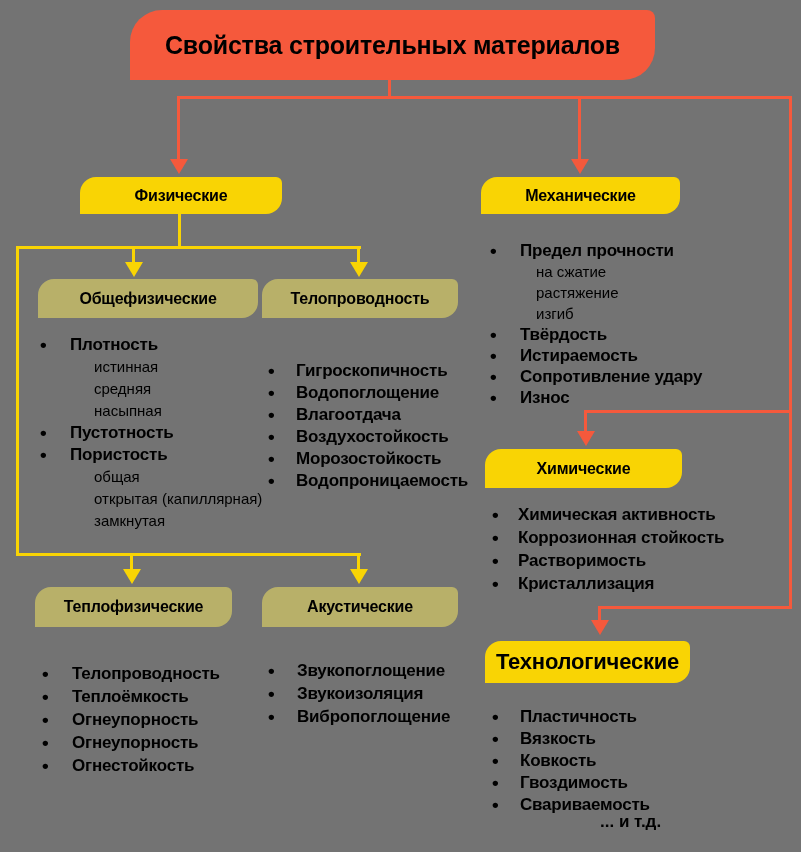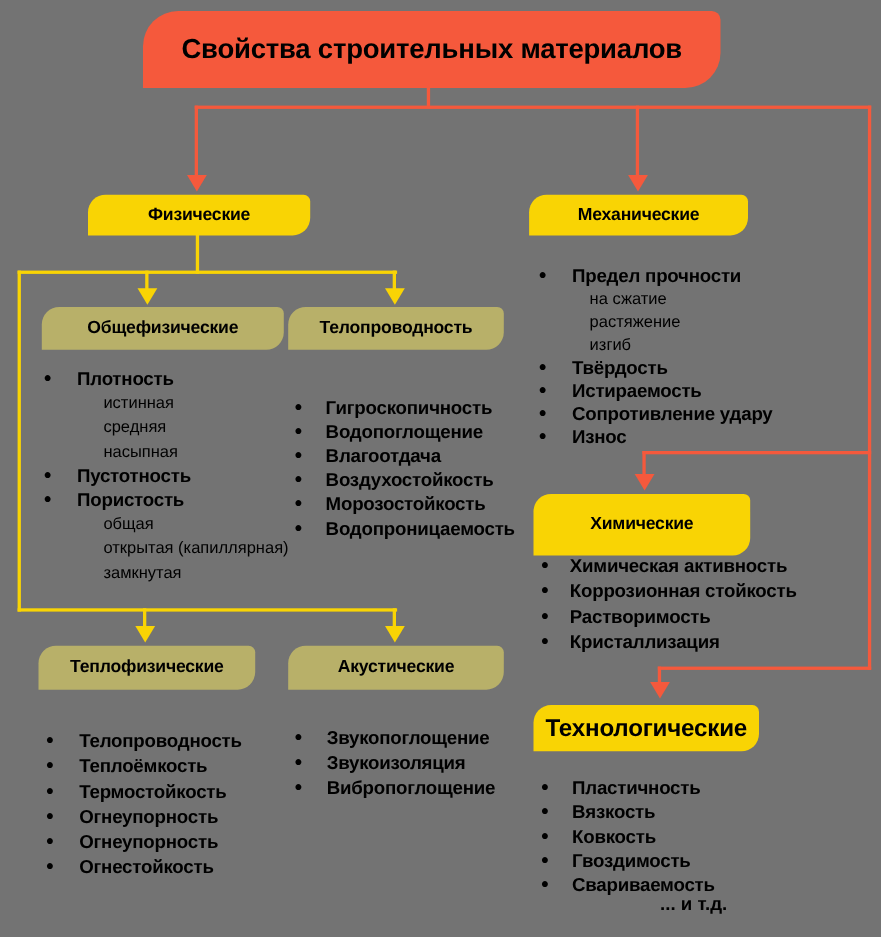--- a/index.html
+++ b/index.html
@@ -9,21 +9,21 @@
   }
   .box{position:absolute;display:flex;align-items:center;justify-content:center;
        font-weight:bold;letter-spacing:-0.2px;}
   #title-box{left:130px;top:10px;width:525px;height:70px;background:var(--coral);
        border-radius:32px 8px 32px 0;font-size:25px;}
   .hdr{font-size:16px;border-radius:16px 6px 16px 0;}
   .hdr.yellow{background:var(--yellow);}
   .hdr.olive{background:var(--olive);}
   #box-physical{left:80px;top:177px;width:202px;height:37px;}
   #box-mechanical{left:481px;top:177px;width:199px;height:37px;}
-  #box-chemical{left:485px;top:449px;width:197px;height:56px;}
+  #box-chemical{left:485px;top:449px;width:197px;height:39px;}
   #box-technological{left:485px;top:641px;width:205px;height:42px;font-size:22px;}
   #box-generalphysical{left:38px;top:279px;width:220px;height:39px;}
   #box-hydrophysical{left:262px;top:279px;width:196px;height:39px;}
   #box-thermophysical{left:35px;top:587px;width:197px;height:40px;}
   #box-acoustic{left:262px;top:587px;width:196px;height:40px;}
 
   .line{position:absolute;}
   .line.red{background:var(--coral);}
   .line.yel{background:var(--yellow);}
   .arrow{position:absolute;width:0;height:0;border-left:9px solid transparent;
@@ -128,21 +128,20 @@
   <ul class="props roomy" id="list-chemical">
     <li class="main">Химическая активность</li>
     <li class="main">Коррозионная стойкость</li>
     <li class="main">Растворимость</li>
     <li class="main">Кристаллизация</li>
   </ul>
 
   <ul class="props roomy" id="list-thermophysical">
     <li class="main">Телопроводность</li>
     <li class="main">Теплоёмкость</li>
-    <li class="main">Термостойкость</li>
     <li class="main">Огнеупорность</li>
     <li class="main">Огнеупорность</li>
     <li class="main">Огнестойкость</li>
   </ul>
 
   <ul class="props roomy" id="list-acoustic">
     <li class="main">Звукопоглощение</li>
     <li class="main">Звукоизоляция</li>
     <li class="main">Вибропоглощение</li>
   </ul>

